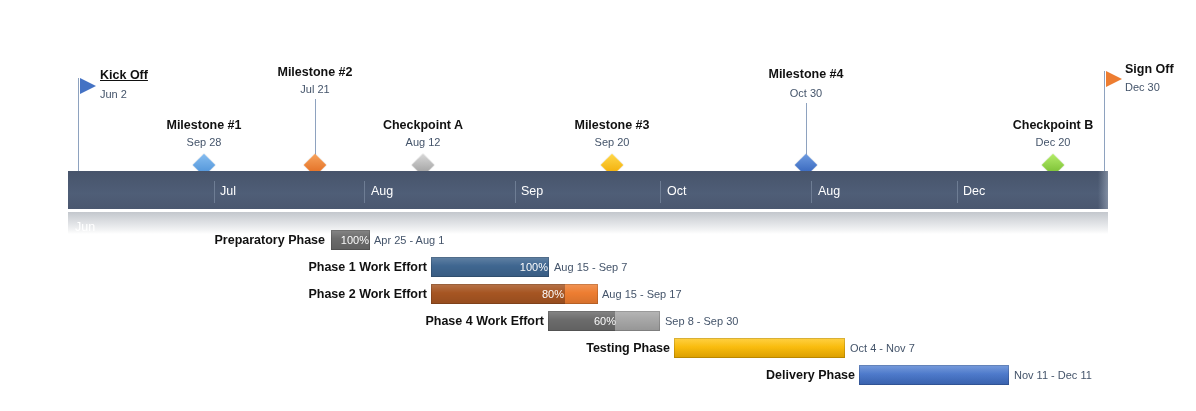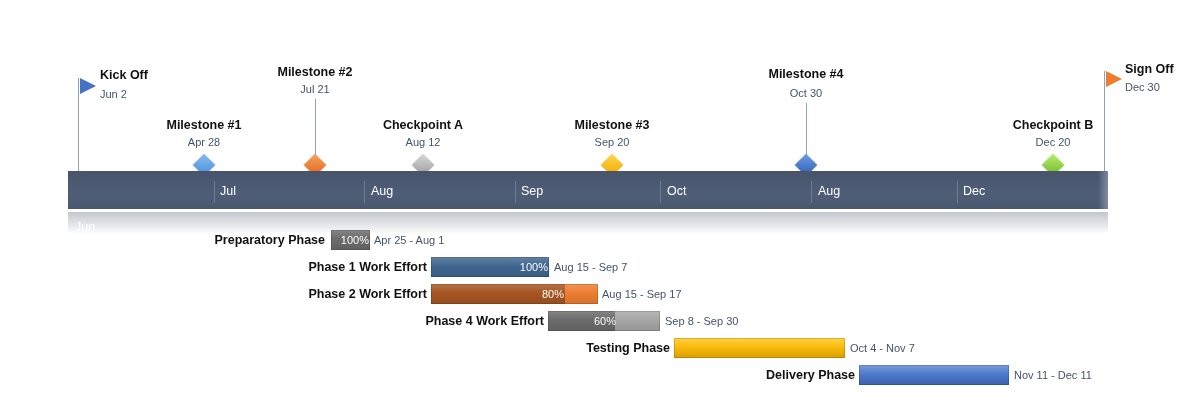--- a/index.html
+++ b/index.html
@@ -27,30 +27,30 @@
   .task-dates { position:absolute; font-size:11px; color:#44546a; white-space:nowrap; }
   .bevel:before { content:""; position:absolute; left:0; top:0; right:0; bottom:0;
       background:linear-gradient(rgba(255,255,255,0.18),rgba(255,255,255,0) 45%,rgba(0,0,0,0.1));
       box-shadow:inset 0 0 0 1px rgba(0,0,0,0.15); z-index:2; pointer-events:none; }
 </style>
 </head>
 <body>
 
 <div class="vline" style="left:78px; top:78px; height:93px;"></div>
 <div class="flag" style="left:80px; top:78px; border-left-color:#4472c4;"></div>
-<div class="flag-title" style="left:100px; top:68px;">Kick Off</div>
+<div class="flag-title" style="left:100px; top:68px;text-decoration:underline;">Kick Off</div>
 <div class="flag-date" style="left:100px; top:88px;">Jun 2</div>
 
 <div class="vline" style="left:1104px; top:71px; height:100px;"></div>
 <div class="flag" style="left:1106px; top:71px; border-left-color:#ed7d31;"></div>
 <div class="flag-title" style="left:1125px; top:62px;">Sign Off</div>
 <div class="flag-date" style="left:1125px; top:81px;">Dec 30</div>
 
 <div class="ms-title" style="left:204px; top:118px;">Milestone #1</div>
-<div class="ms-date" style="left:204px; top:136px;">Apr 28</div>
+<div class="ms-date" style="left:204px; top:136px;">Sep 28</div>
 <div class="diamond" style="left:196px; top:157px; background:linear-gradient(135deg,#86bdf0,#4a8fd6);"></div>
 
 <div class="ms-title" style="left:315px; top:65px;">Milestone #2</div>
 <div class="ms-date" style="left:315px; top:83px;">Jul 21</div>
 <div class="vline" style="left:315px; top:99px; height:58px;"></div>
 <div class="diamond" style="left:307px; top:157px; background:linear-gradient(135deg,#f7a35c,#e0671c);"></div>
 
 <div class="ms-title" style="left:423px; top:118px;">Checkpoint A</div>
 <div class="ms-date" style="left:423px; top:136px;">Aug 12</div>
 <div class="diamond" style="left:415px; top:157px; background:linear-gradient(135deg,#d8d8d8,#9a9a9a);"></div>

